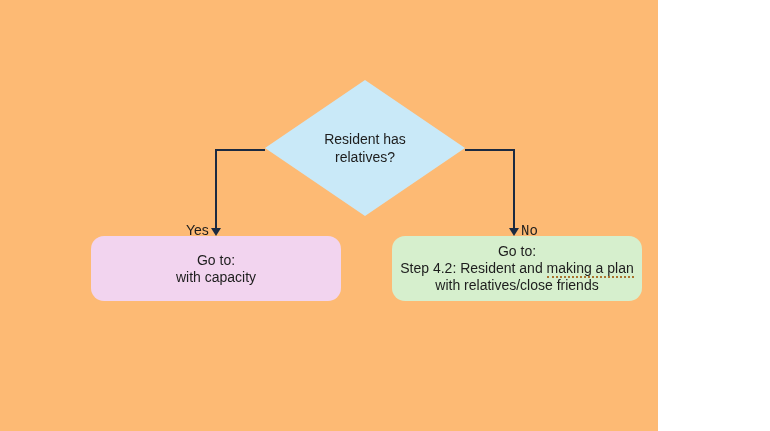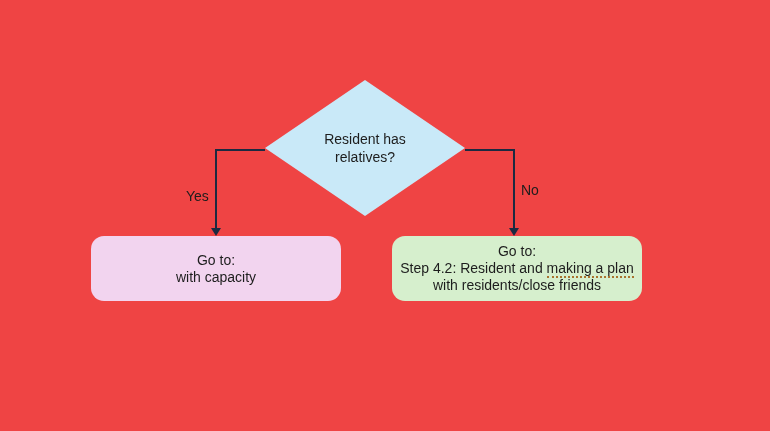--- a/index.html
+++ b/index.html
@@ -2,23 +2,23 @@
 <html><head>
 <meta charset="utf-8">
 <style>
   html, body {
     margin: 0;
     padding: 0;
     background: #ffffff;
   }
   .canvas {
     position: relative;
-    width: 770px;
+    width: 658px;
     height: 431px;
-    background: #ef4444;
+    background: #fdba74;
     overflow: hidden;
     font-family: "Liberation Sans", sans-serif;
     color: #1d1d1d;
   }
   .shapes-svg {
     position: absolute;
     left: 0;
     top: 0;
     width: 770px;
     height: 431px;
@@ -31,23 +31,24 @@
     text-align: center;
     font-size: 14px;
     line-height: 18px;
     color: #1d1d1d;
   }
   .branch-label {
     position: absolute;
     font-size: 14px;
     line-height: 16px;
     color: #1d1d1d;
+    margin-top: 34px;
   }
   .branch-label.yes { left: 186px; top: 188px; }
-  .branch-label.no  { left: 521px; top: 182px; }
+  .branch-label.no  { left: 521px; top: 189px; font-family: Liberation Mono, monospace; }
   .outcome-box {
     position: absolute;
     top: 236px;
     height: 65px;
     width: 250px;
     border-radius: 13px;
     box-sizing: border-box;
     display: flex;
     flex-direction: column;
     justify-content: center;
@@ -90,16 +91,16 @@
   <div class="outcome-box left" style="background-color: rgb(242, 212, 239);">
     <div>Go to:</div>
     <div>with capacity</div>
   </div>
 
   <div class="outcome-box right" style="background-color: rgb(214, 239, 205);">
     <div>Go to:</div>
     <div>
       <span>Step 4.2: Resident and </span><span class="underlined-phrase">making a plan</span>
     </div>
-    <div>with residents/close friends</div>
+    <div>with relatives/close friends</div>
   </div>
 
 </div>
 
 </body></html>

